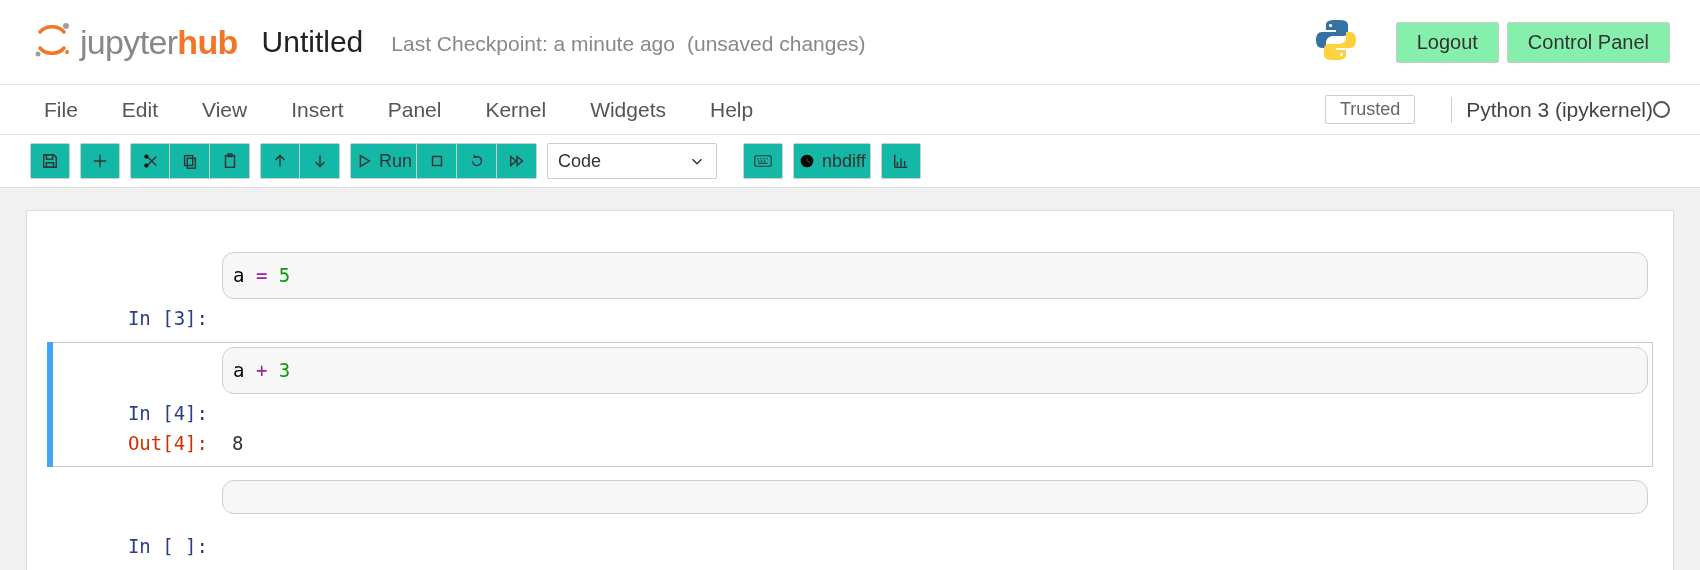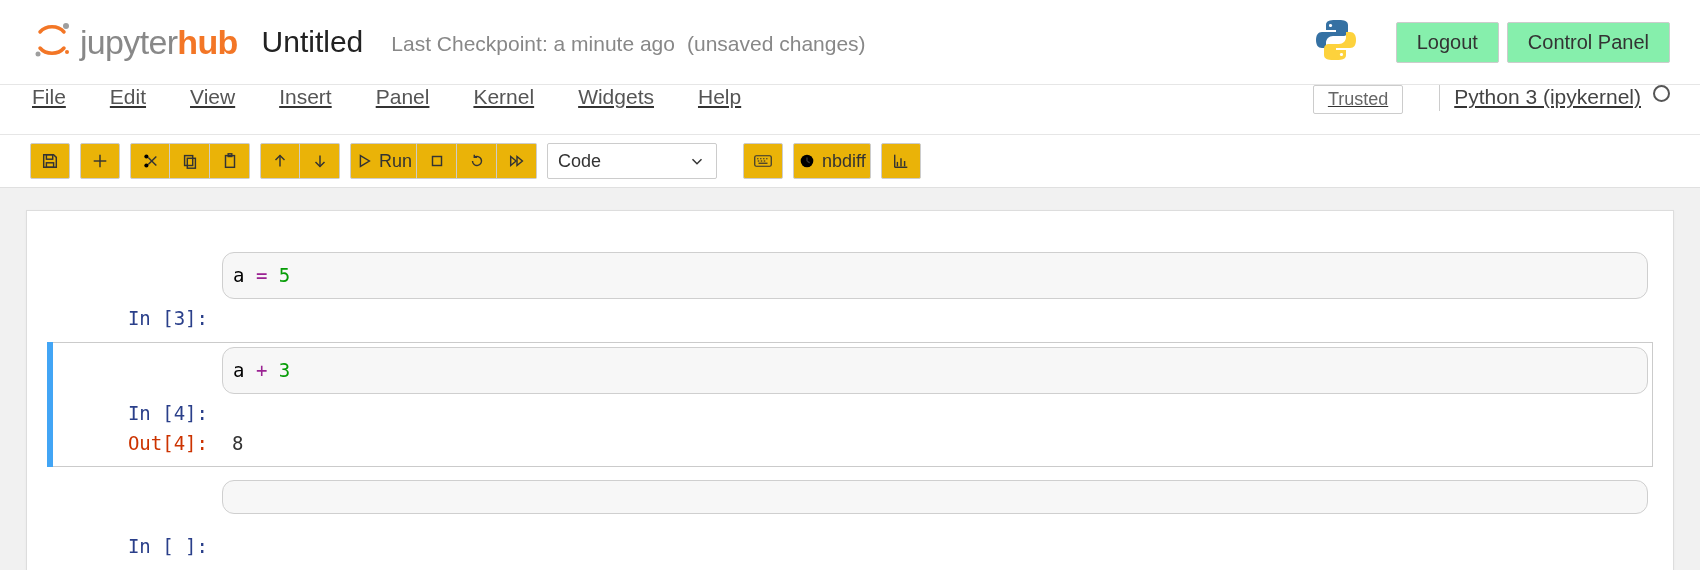--- a/index.html
+++ b/index.html
@@ -37,55 +37,54 @@
     font-size: 20px;
     color: #333;
     cursor: pointer;
     border-radius: 2px;
     margin-left: 8px;
   }
 
   
   .menubar {
     display: flex;
-    align-items: flex-start;
-    padding: 0 30px 0 32px;
+    align-items: center;
+    padding: 0 30px 0 44px;
     height: 50px;
     border-bottom: 1px solid #e6e6e6;
     font-size: 21px;
-    text-decoration: underline;
   }
   .menu-item { margin-right: 44px; color: #555; cursor: pointer; }
   .menubar-spacer { flex: 1; }
   .trusted {
     border: 1px solid #ccc;
     border-radius: 2px;
     padding: 3px 14px;
     font-size: 18px;
     color: #666;
     margin-right: 36px;
   }
   .kernel-sep { border-left: 1px solid #ccc; height: 26px; margin-right: 14px; }
-  .kernel-name { font-size: 21px; color: #444; margin-right: 12px; }
+  .kernel-name { font-size: 21px; color: #444; }
   .kernel-status-circle {
     width: 17px; height: 17px; border: 2px solid #555; border-radius: 50%; display:inline-block;
   }
 
   
   .toolbar {
     display: flex;
     align-items: center;
     padding: 8px 30px;
     height: 52px;
     gap: 4px;
   }
   .tbgroup { display: flex; gap: 0; margin-right: 6px;}
   .tbtn {
     border: 1px solid #ccc;
-    background: #eab308;
+    background: #14b8a6;
     min-width: 40px;
     height: 36px;
     display: flex;
     align-items: center;
     justify-content: center;
     cursor: pointer;
     font-size: 17px;
     color: #333;
     padding: 0 4px;
   }

